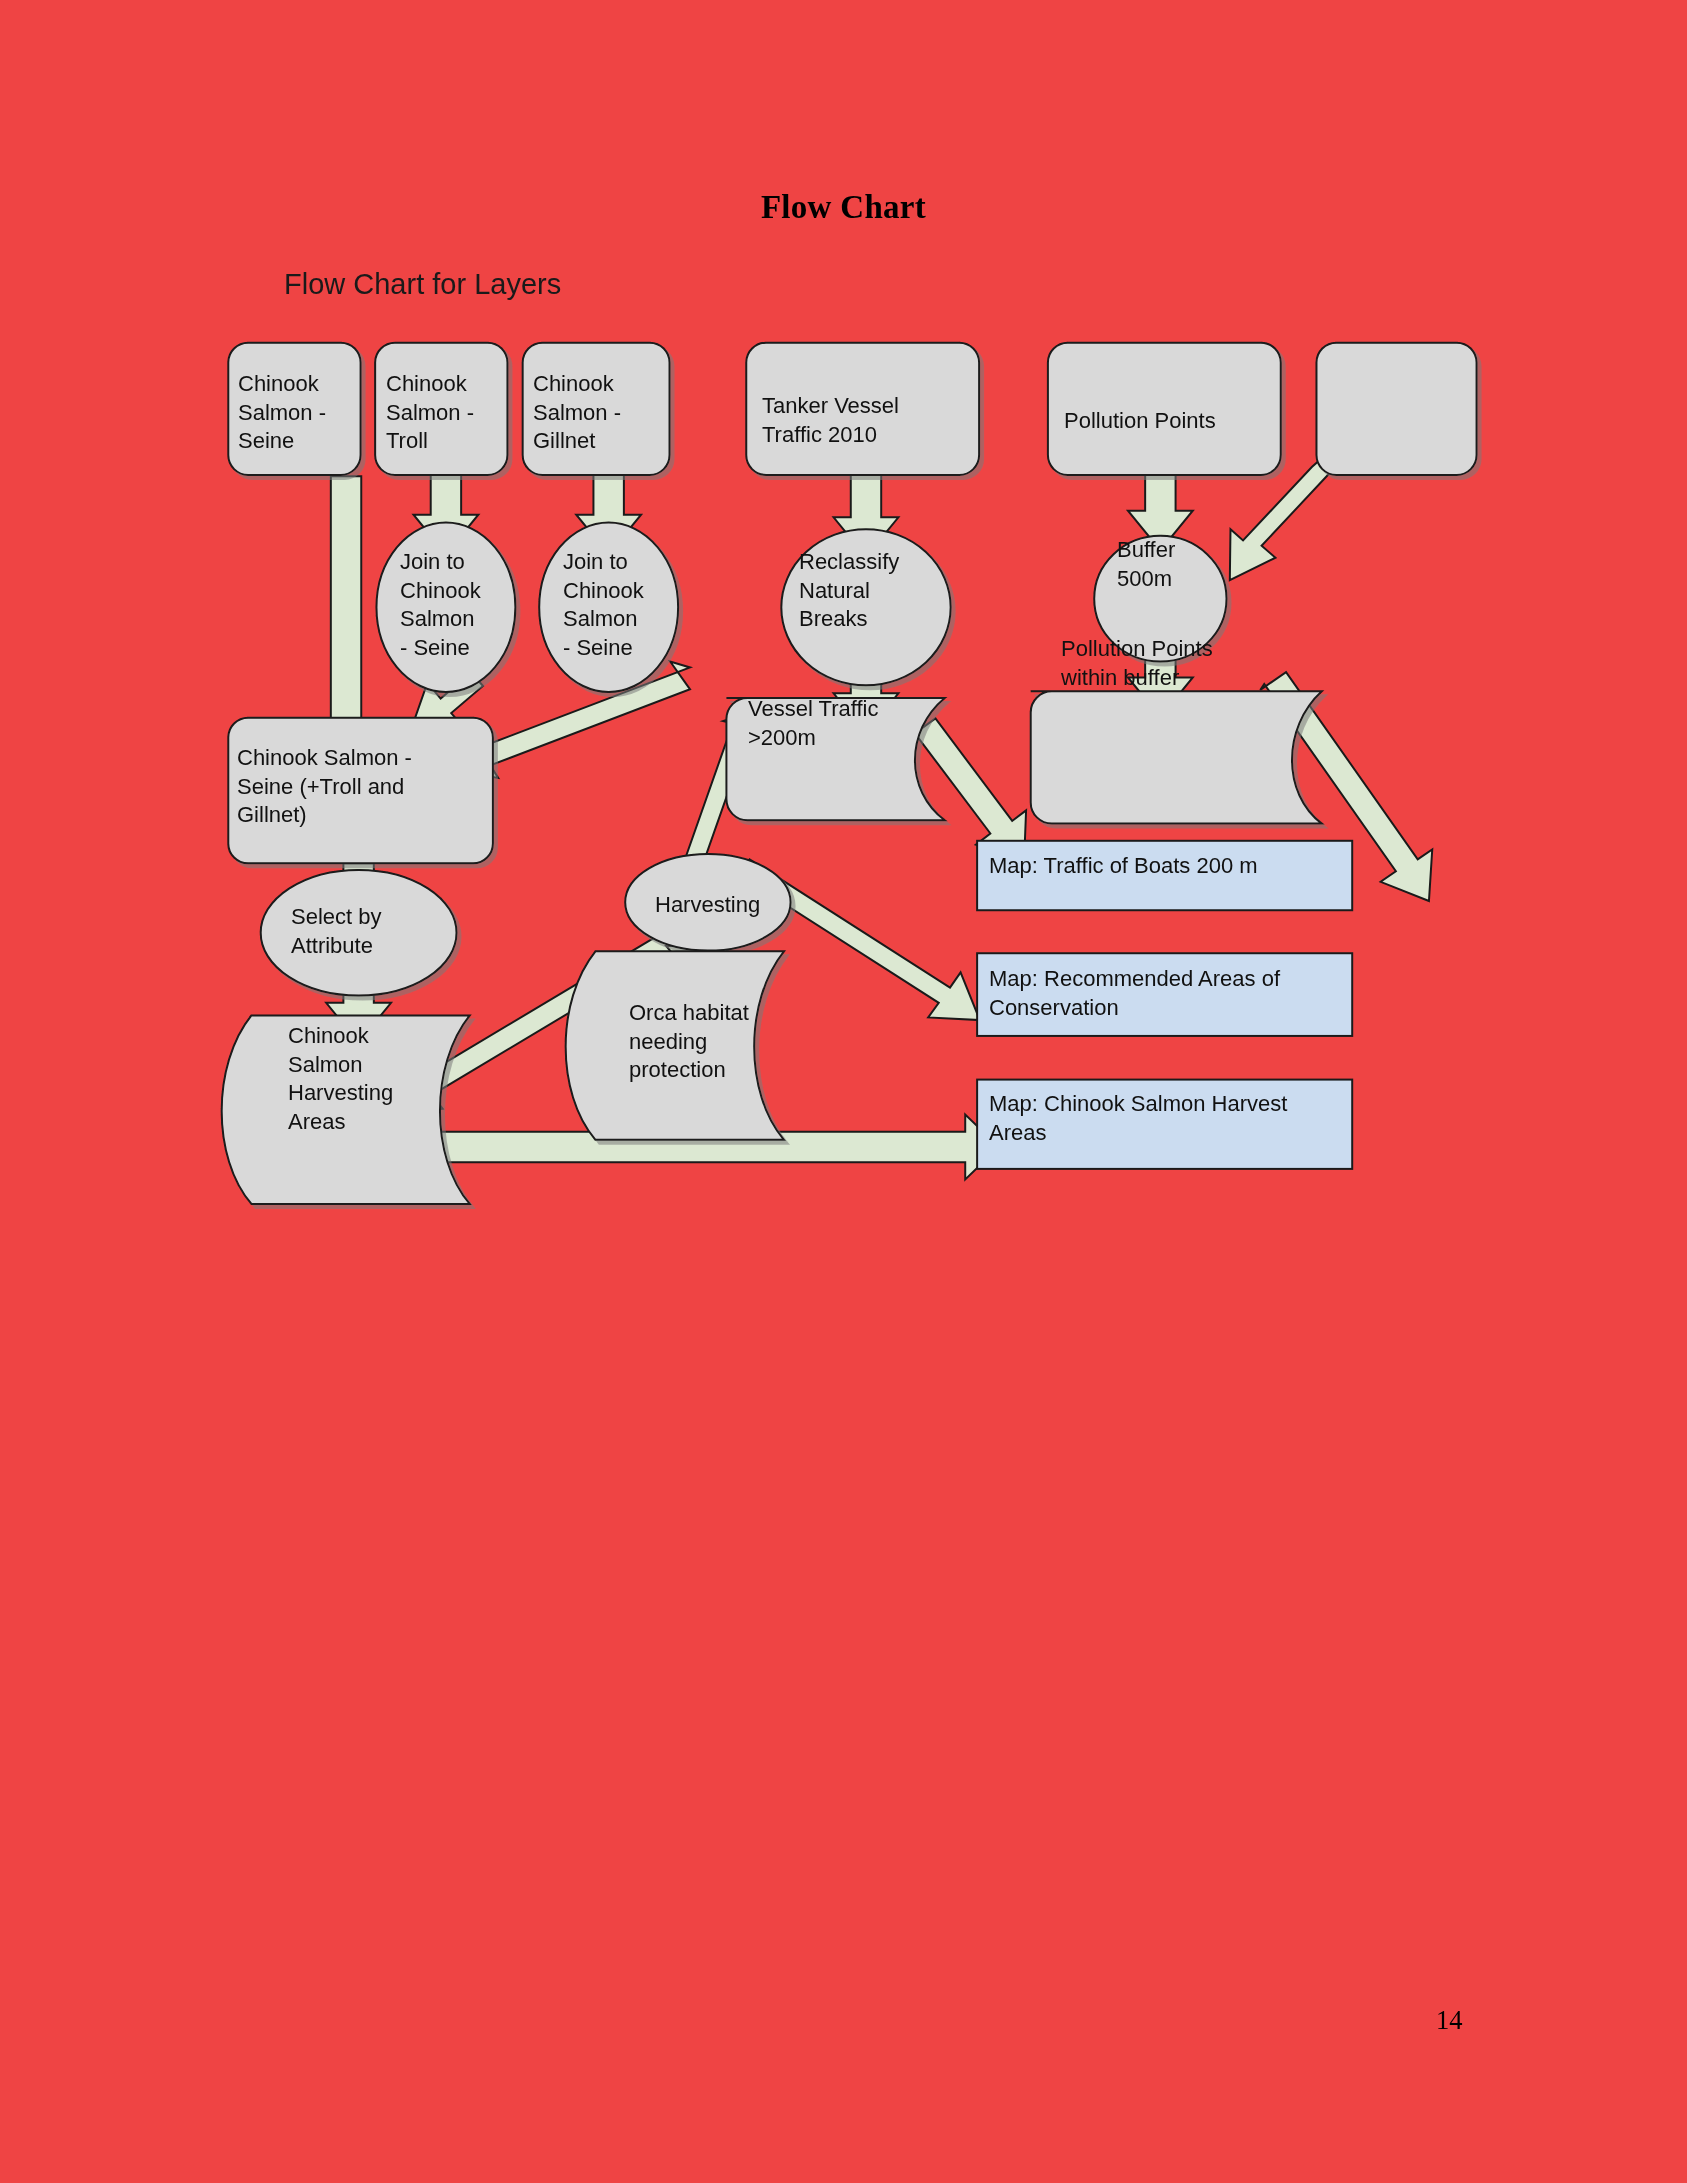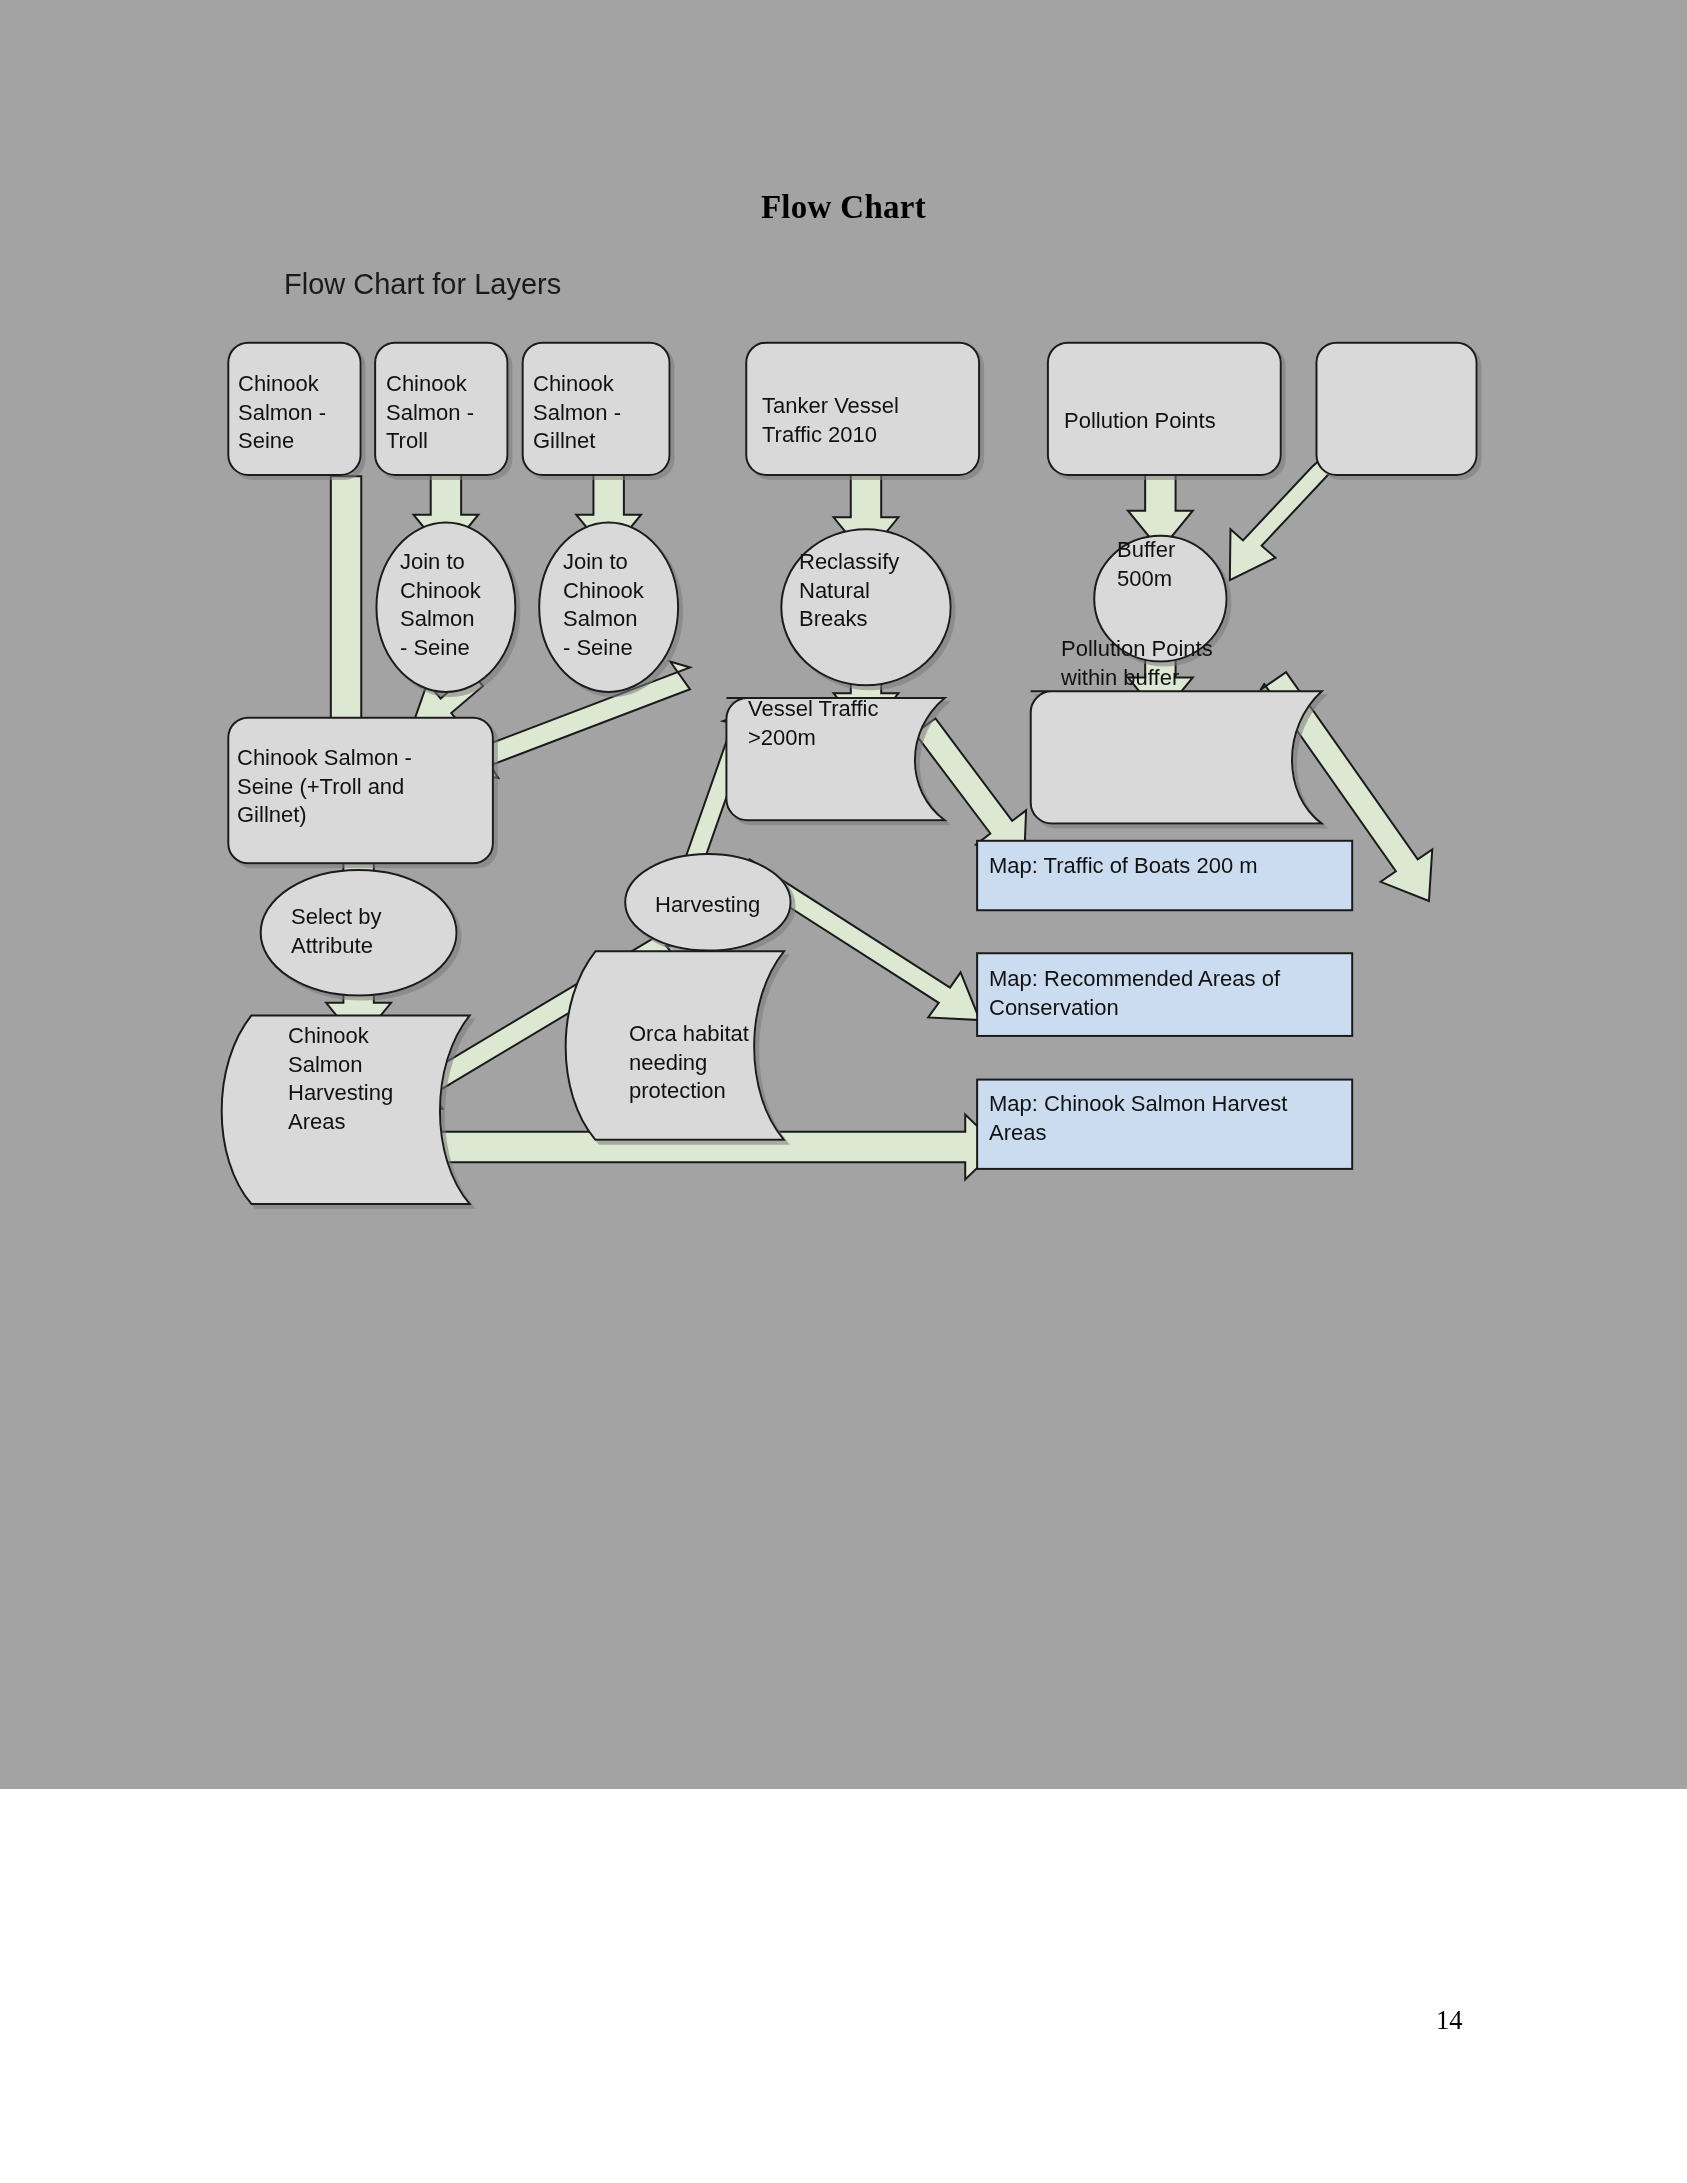--- a/index.html
+++ b/index.html
@@ -8,22 +8,22 @@
   }
   body {
     width: 1687px; height: 2183px;
     position: relative;
     font-family: "Liberation Sans", sans-serif;
     overflow: hidden;
   }
   #page {
     position: absolute;
     left: 0; top: 0;
-    width: 1687px; height: 1789px;
-    background: #a3a3a3;
+    width: 1687px; height: 2183px;
+    background: #ef4444;
   }
   #doc-title {
     position: absolute;
     left: 0; top: 189px;
     width: 1687px;
     text-align: center;
     font-family: "Liberation Serif", serif;
     font-weight: bold;
     font-size: 33px;
     color: #000000;
@@ -183,21 +183,21 @@
   <div class="node-label left" style="left:748px; top:695px; width:185px;">Vessel Traffic
 &gt;200m</div>
 
   <div class="node-label left" style="left:291px; top:903px; width:152px;">Select by
 Attribute</div>
   <div class="node-label left" style="left:655px; top:891px; width:112px;">Harvesting</div>
   <div class="node-label left" style="left:288px; top:1022px; width:152px;">Chinook
 Salmon
 Harvesting
 Areas</div>
-  <div class="node-label left" style="left:629px; top:999px; width:165px;margin-top:21px;">Orca habitat
+  <div class="node-label left" style="left:629px; top:999px; width:165px;">Orca habitat
 needing
 protection</div>
 
   <div class="node-label left" style="left:989px; top:852px; width:361px;">Map: Traffic of Boats 200 m</div>
   <div class="node-label left" style="left:989px; top:965px; width:361px;">Map: Recommended Areas of
 Conservation</div>
   <div class="node-label left" style="left:989px; top:1090px; width:361px;">Map: Chinook Salmon Harvest
 Areas</div>
 
   <div id="page-number">14</div>

